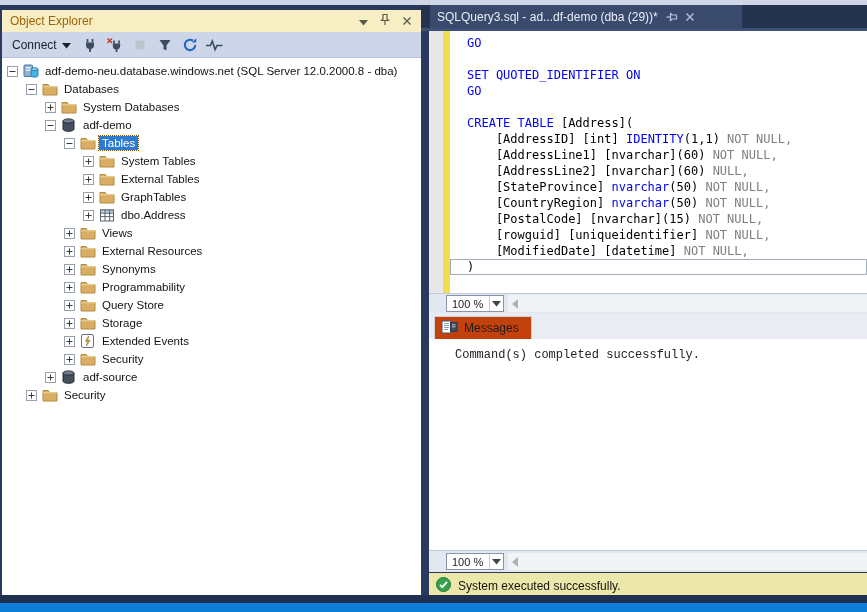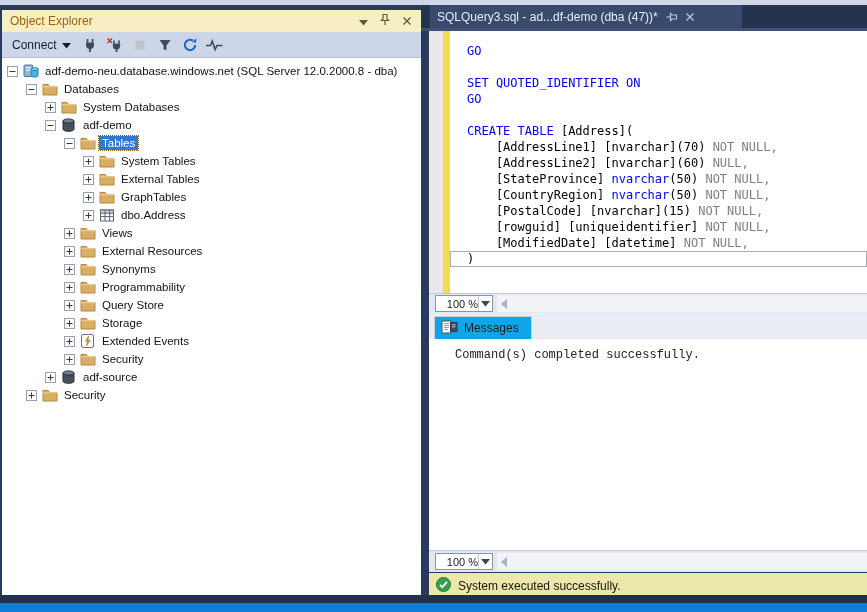--- a/index.html
+++ b/index.html
@@ -46,42 +46,42 @@
     display:flex; align-items:center; gap:7px; padding:0 7px; font-size:12px; color:#e9edf5;
   }
   .doc-tab .tab-ic { display:inline-flex; color:#b9c2d6; align-items:center; }
   .tab-underline { position:absolute; left:421px; top:28px; width:446px; height:3px; background:#3e5076; }
 
   
   .editor { position:absolute; left:429px; top:31px; width:438px; height:262px; background:#fff; }
   .ind-margin { position:absolute; left:0; top:0; width:14px; height:100%; background:#e8e8ea; }
   .change-bar { position:absolute; left:14px; top:0; width:7px; height:100%; background:#f2dd4e; }
   .code { position:absolute; left:21px; top:4px; right:0; bottom:0;
-    font-family:"DejaVu Sans Mono", monospace; font-size:12px;margin-top:8px; }
+    font-family:"DejaVu Sans Mono", monospace; font-size:12px; }
   .code-line { height:16px; line-height:16px; white-space:pre; padding-left:17px; }
   .code-line.current { box-shadow: inset 0 0 0 1px #a6adbb; }
   .c-kw { color:#0000ee; } .c-gy { color:#808080; } .c-pl { color:#000; }
 
   
   .zoom-row { position:absolute; left:429px; width:438px; height:20px; background:#e3e7ef;
     display:flex; align-items:center; border-top:1px solid #c3cbd9; }
   .zoom-row.top { top:293px; }
   .zoom-row.bottom { top:550px; height:22px; }
-  .combo { width:58px; height:17px; background:#fff; border:1px solid #8a94a8; margin-left:6px;
-    display:flex; align-items:center; font-size:11px; color:#222;text-align:right; }
+  .combo { width:58px; height:17px; background:#fff; border:1px solid #8a94a8; margin-left:17px;
+    display:flex; align-items:center; font-size:11px; color:#222; }
   .combo .val { flex:1; padding-left:5px; }
   .combo .drop { width:14px; height:100%; display:flex; align-items:center; justify-content:center;
     border-left:1px solid #c6ccd6; color:#444; }
   .hscroll { flex:1; height:17px; margin:0 0 0 4px; background:#f2f3f6; display:flex; align-items:center; }
   .hscroll .arr { display:inline-flex; padding-left:3px; }
 
   
   .messages { position:absolute; left:429px; top:313px; width:438px; height:237px; background:#fff; }
   .msg-tabrow { position:relative; height:26px; background:#e9ecf2; }
-  .msg-tab { position:absolute; left:5px; top:3px; height:23px; background:#0ea5e9;
+  .msg-tab { position:absolute; left:5px; top:3px; height:23px; background:#c2410c;
     border:1px solid #cdd2da; border-bottom:none; display:flex; align-items:center; gap:6px;
     padding:0 12px 0 6px; font-size:12px; color:#1e1e1e; }
   .msg-body { padding:9px 0 0 26px; font-family:"Liberation Mono", monospace; font-size:12px; color:#222; }
 
   
   .status-bar { position:absolute; left:429px; top:573px; width:438px; height:26px;
     background:#ece8ab; display:flex; align-items:center; gap:7px; padding-left:7px;
     font-size:12px; color:#15150f; }
 
   
@@ -468,21 +468,21 @@
           </span>
           <span class="lbl">Security</span>
         </div>
       </div>
   </div>
 
   <div class="v-splitter"></div>
 
   <div class="tab-strip">
     <div class="doc-tab">
-      <span>SQLQuery3.sql - ad...df-demo (dba (47))*</span>
+      <span>SQLQuery3.sql - ad...df-demo (dba (29))*</span>
       <span class="tab-ic">
           <svg width="13" height="12" viewBox="0 0 13 12">
             <g transform="rotate(90 6.5 6)">
               <path d="M4.5 1h4v4.5L10 7H3l1.5-1.5z" fill="none" stroke="currentColor" stroke-width="1.2"></path>
               <path d="M6.5 7v4" stroke="currentColor" stroke-width="1.2"></path>
             </g>
           </svg>
         </span>
       <span class="tab-ic">
           <svg width="10" height="10" viewBox="0 0 10 10">
@@ -496,21 +496,22 @@
   <div class="editor">
     <div class="ind-margin"></div>
     <div class="change-bar"></div>
     <div class="code" id="code">
         <div class="code-line"><span class="c-kw">GO</span></div>
         <div class="code-line"> </div>
         <div class="code-line"><span class="c-kw">SET QUOTED_IDENTIFIER ON</span></div>
         <div class="code-line"><span class="c-kw">GO</span></div>
         <div class="code-line"> </div>
         <div class="code-line"><span class="c-kw">CREATE TABLE </span><span class="c-pl">[Address](</span></div>
-        <div class="code-line"><span class="c-pl">    [AddressLine1] [nvarchar](70) </span><span class="c-gy">NOT NULL,</span></div>
+        <div class="code-line"><span class="c-pl">    [AddressID] [int] </span><span class="c-kw">IDENTITY</span><span class="c-pl">(1,1) </span><span class="c-gy">NOT NULL,</span></div>
+        <div class="code-line"><span class="c-pl">    [AddressLine1] [nvarchar](60) </span><span class="c-gy">NOT NULL,</span></div>
         <div class="code-line"><span class="c-pl">    [AddressLine2] [nvarchar](60) </span><span class="c-gy">NULL,</span></div>
         <div class="code-line"><span class="c-pl">    [StateProvince] </span><span class="c-kw">nvarchar</span><span class="c-pl">(50) </span><span class="c-gy">NOT NULL,</span></div>
         <div class="code-line"><span class="c-pl">    [CountryRegion] </span><span class="c-kw">nvarchar</span><span class="c-pl">(50) </span><span class="c-gy">NOT NULL,</span></div>
         <div class="code-line"><span class="c-pl">    [PostalCode] [nvarchar](15) </span><span class="c-gy">NOT NULL,</span></div>
         <div class="code-line"><span class="c-pl">    [rowguid] [uniqueidentifier] </span><span class="c-gy">NOT NULL,</span></div>
         <div class="code-line"><span class="c-pl">    [ModifiedDate] [datetime] </span><span class="c-gy">NOT NULL,</span></div>
         <div class="code-line current"><span class="c-pl">)</span></div>
       </div>
   </div>
 

